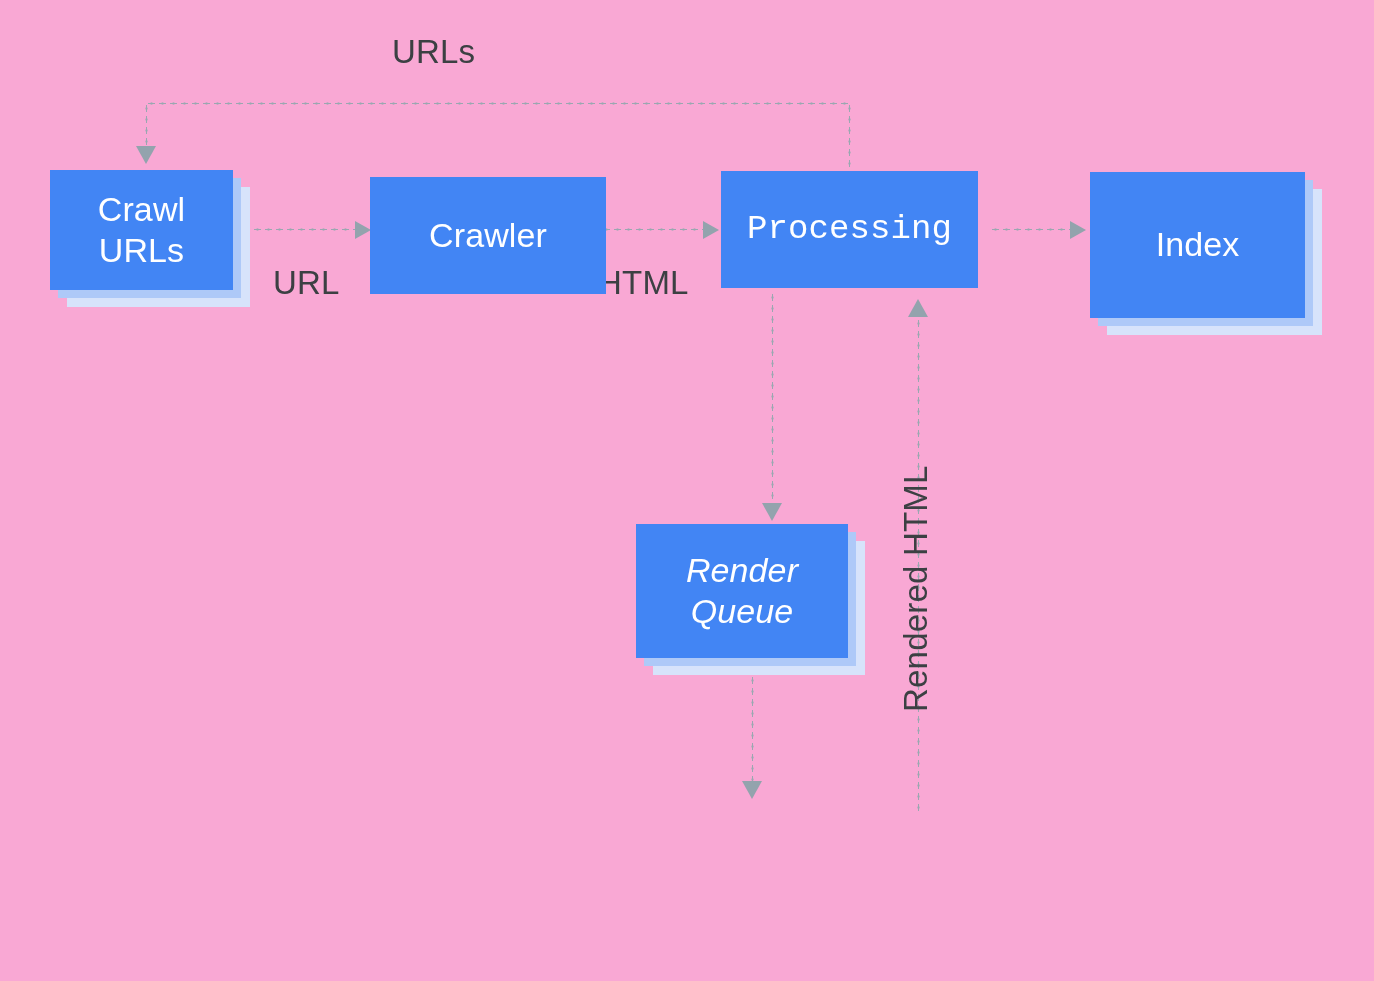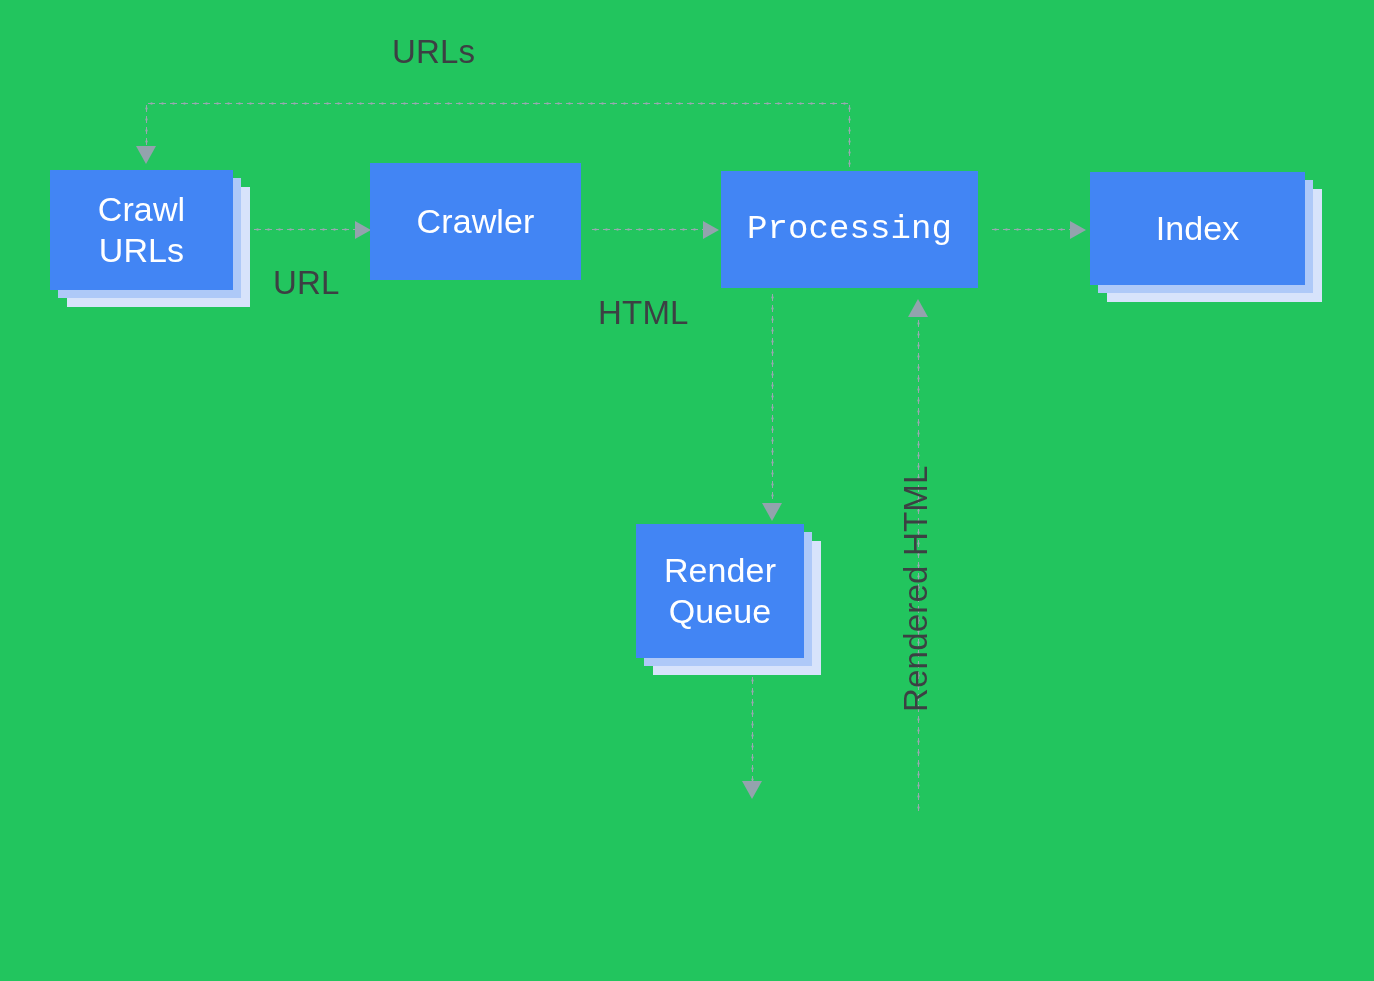--- a/index.html
+++ b/index.html
@@ -4,21 +4,21 @@
 <style>
   html,body{margin:0;padding:0;background:#ffffff;}
   body{
     font-family:"Liberation Sans","DejaVu Sans",sans-serif;
     -webkit-font-smoothing:antialiased;
   }
   #diagram{
     position:relative;
     width:1374px;
     height:981px;
-    background:#22c55e;
+    background:#f9a8d4;
     overflow:hidden;
   }
   
   .node{
     position:absolute;
     box-sizing:border-box;
   }
   .node .face{
     position:absolute;
     inset:0;
@@ -123,21 +123,21 @@
   <div class="conn">
     <div class="dot-h" style="left:252px;top:228px;width:106px;"></div>
     <div class="arrow right" style="left:355px;top:221px;"></div>
   </div>
   <div class="edge-label" style="left:273px;top:264px;">URL</div>
 
   <div class="conn">
     <div class="dot-h" style="left:590px;top:228px;width:116px;"></div>
     <div class="arrow right" style="left:703px;top:221px;"></div>
   </div>
-  <div class="edge-label" style="left:598px;top:264px;margin-top:30px;">HTML</div>
+  <div class="edge-label" style="left:598px;top:264px;">HTML</div>
 
   <div class="conn">
     <div class="dot-h" style="left:990px;top:228px;width:80px;"></div>
     <div class="arrow right" style="left:1070px;top:221px;"></div>
   </div>
 
   <div class="conn">
     <div class="dot-v" style="left:771px;top:292px;height:212px;"></div>
     <div class="arrow down" style="left:762px;top:503px;"></div>
   </div>
@@ -155,41 +155,41 @@
 
   <div class="node stacked" style="left:50px;top:170px;width:183px;height:120px;">
     <div class="stack2"></div>
     <div class="stack1"></div>
     <div class="face">
       <span class="label">Crawl
 URLs</span>
     </div>
   </div>
 
-  <div class="node" style="left:370px;top:163px;width:211px;height:117px;">
+  <div class="node" style="left:370px;top:177px;width:236px;height:117px;">
     <div class="face">
       <span class="label">Crawler</span>
     </div>
   </div>
 
   <div class="node" style="left:721px;top:171px;width:257px;height:117px;font-family:Liberation Mono, monospace;">
     <div class="face">
       <span class="label">Processing</span>
     </div>
   </div>
 
-  <div class="node stacked" style="left:1090px;top:172px;width:215px;height:113px;">
+  <div class="node stacked" style="left:1090px;top:172px;width:215px;height:146px;">
     <div class="stack2"></div>
     <div class="stack1"></div>
     <div class="face">
       <span class="label">Index</span>
     </div>
   </div>
 
-  <div class="node stacked" style="left:636px;top:524px;width:168px;height:134px;">
+  <div class="node stacked" style="left:636px;top:524px;width:212px;height:134px;font-style:italic;">
     <div class="stack2"></div>
     <div class="stack1"></div>
     <div class="face">
       <span class="label">Render
 Queue</span>
     </div>
   </div>
 
 
 </div>

